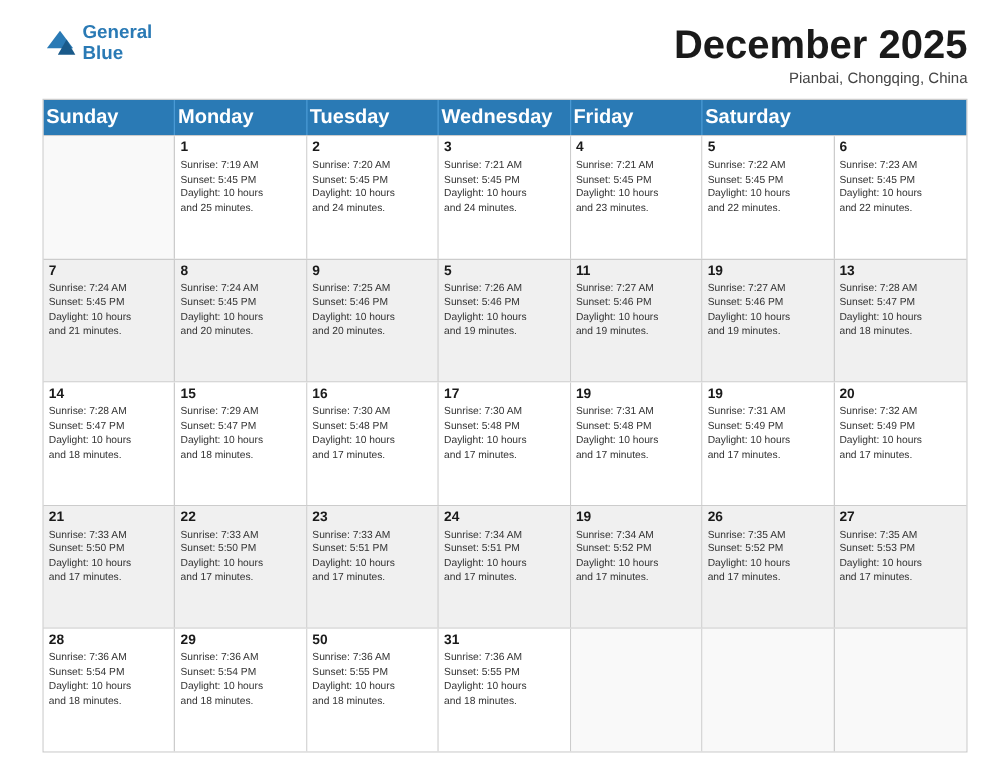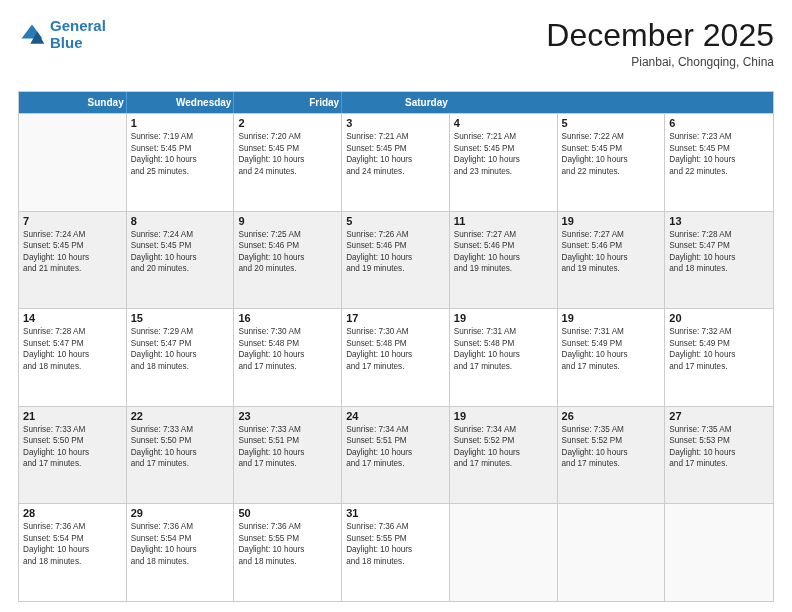--- a/index.html
+++ b/index.html
@@ -6,24 +6,23 @@
     body {
       font-family: Arial, sans-serif;
       background: #fff;
       width: 792px;
       height: 612px;
       overflow: hidden;
     }
     .page {
       width: 792px;
       height: 612px;
-      padding: 18px 18px 10px 18px;
+      padding: 18px 18px 10px 34px;
       display: flex;
       flex-direction: column;
-      gap: 12px;
     }
     .header {
       display: flex;
       justify-content: space-between;
       align-items: flex-start;
       margin-bottom: 10px;
     }
     .logo {
       display: flex;
       align-items: center;
@@ -40,21 +39,21 @@
     }
     .logo-icon {
       width: 28px;
       height: 28px;
     }
     .title-block {
       text-align: right;
     }
     .month-title {
       font-size: 32px;
-      font-weight: normal;
+      font-weight: bold;
       color: #1a1a1a;
       line-height: 1.1;
     }
     .location {
       font-size: 12px;
       color: #444;
       margin-top: 2px;
     }
     .calendar {
       flex: 1;
@@ -62,23 +61,23 @@
       flex-direction: column;
       border: 1px solid #ccc;
     }
     .cal-header-row {
       display: grid;
       grid-template-columns: repeat(7, 1fr);
       background: #2a7ab5;
     }
     .cal-header-cell {
       color: #fff;
-      font-size: 10px;
-      font-weight: bold;
-      text-align: right;
+      font-size: 16px;
+      font-weight: bold;
+      text-align: left;
       padding: 5px 2px;
       border-right: 1px solid #4a9ad5;
     }
     .cal-header-cell:last-child { border-right: none; }
     .cal-body {
       flex: 1;
       display: flex;
       flex-direction: column;
     }
     .cal-week {
@@ -129,20 +128,22 @@
     </div>
     <div class="title-block">
       <div class="month-title">December 2025</div>
       <div class="location">Pianbai, Chongqing, China</div>
     </div>
   </div>
 
   <div class="calendar">
     <div class="cal-header-row">
     <div class="cal-header-cell">Sunday</div>
+        <div class="cal-header-cell">Monday</div>
+        <div class="cal-header-cell">Tuesday</div>
         <div class="cal-header-cell">Wednesday</div>
         <div class="cal-header-cell">Friday</div>
         <div class="cal-header-cell">Saturday</div>
       </div>
     <div class="cal-body">
     <div class="cal-week">
           <div class="cal-cell empty"></div>
           <div class="cal-cell">
             <span class="day-num">1</span>
             <div class="cell-info">Sunrise: 7:19 AM<br>Sunset: 5:45 PM<br>Daylight: 10 hours<br>and 25 minutes.</div>

